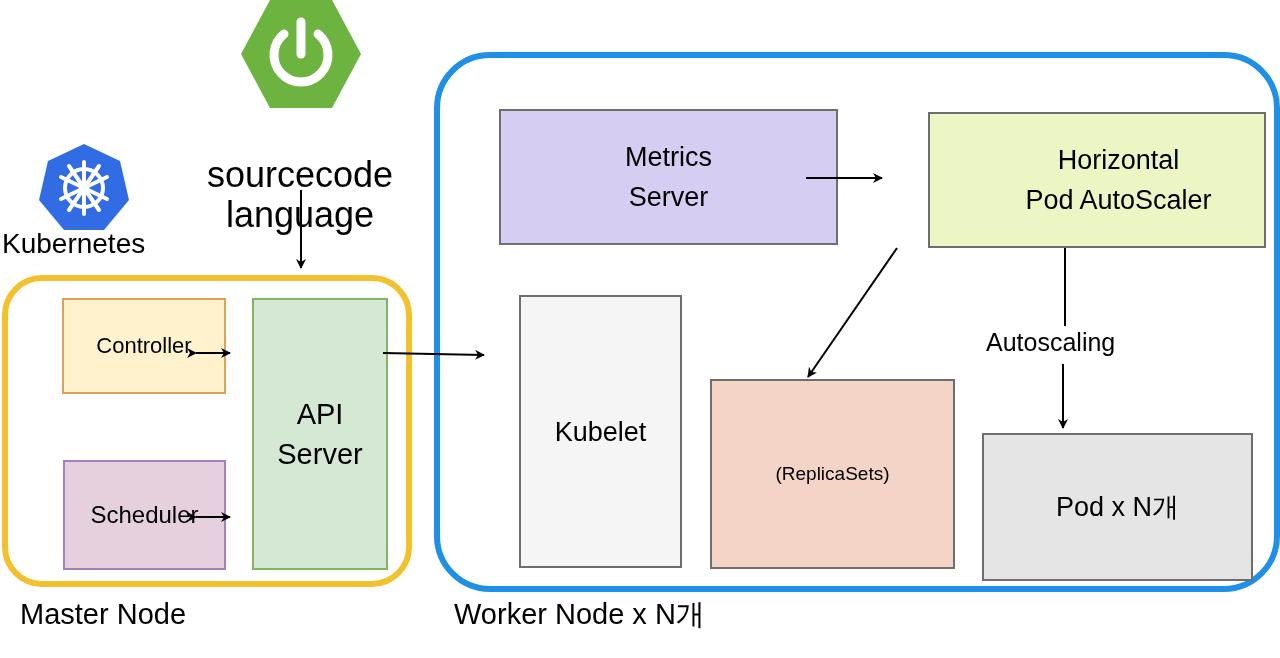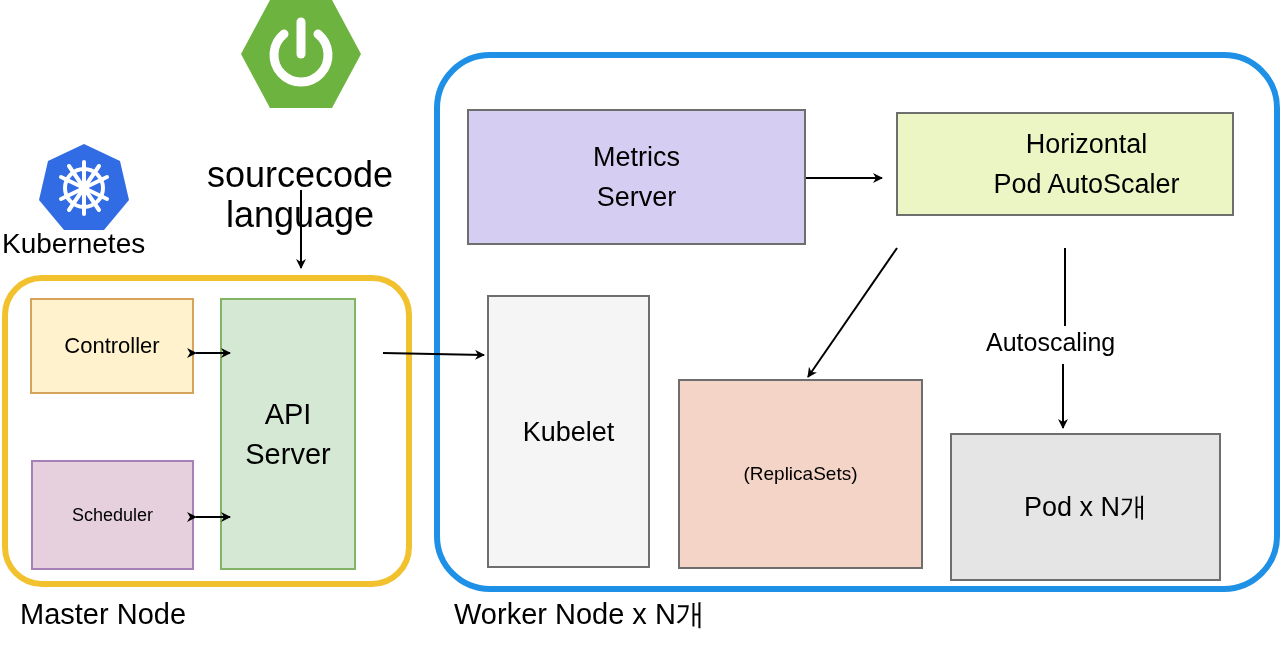--- a/index.html
+++ b/index.html
@@ -1,18 +1,18 @@
 <!DOCTYPE html>
 <html><head>
 <meta charset="utf-8">
 <style>
   html, body { margin:0; padding:0; background:#ffffff; }
   body { width:1280px; height:658px; position:relative; overflow:hidden; font-family:"Liberation Sans", sans-serif; color:#000; }
   .abs { position:absolute; }
-  .box { position:absolute; box-sizing:border-box; border:2px solid #6e6e6e; display:flex; flex-direction:column; align-items:center; justify-content:center; text-align:center; }
+  .box { position:absolute; box-sizing:border-box; border:2px solid #6e6e6e; display:flex; flex-direction:column; align-items:center; justify-content:center; text-align:center;margin-left:32px; }
   .lbl { font-size:27px; line-height:40px; }
   .sm { font-size:19px; }
   .container { position:absolute; box-sizing:border-box; border-radius:40px; }
   svg.overlay { position:absolute; left:0; top:0; }
 </style>
 </head>
 <body>
 
 <div class="abs" style="left:36px;top:140px;width:96px;height:92px;">
   <svg width="96" height="92" viewBox="0 0 96 92">
@@ -42,35 +42,35 @@
   <div>language</div>
 </div>
 
 <div class="container" style="left:2px;top:275px;width:410px;height:312px;border:6px solid #f2c12e;"></div>
 <div class="abs" style="left:20px;top:598px;font-size:29px;">Master Node</div>
 
 <div class="box" style="left:30px;top:298px;width:164px;height:96px;background:#fff2cc;border-color:#d6a35b;">
   <span class="sm" style="font-size:22px;">Controller</span>
 </div>
 <div class="box" style="left:31px;top:460px;width:163px;height:110px;background:#e6d0de;border-color:#a680b8;">
-  <span style="font-size:18px;">Scheduler</span>
+  <span style="font-size:24px;">Scheduler</span>
 </div>
 <div class="box" style="left:220px;top:298px;width:136px;height:272px;background:#d5e8d4;border-color:#82b366;">
   <span class="lbl" style="font-size:29px;">API</span>
   <span class="lbl" style="font-size:29px;">Server</span>
 </div>
 
 <div class="container" style="left:434px;top:52px;width:846px;height:540px;border:6px solid #1e90e6;border-radius:56px;"></div>
 <div class="abs" style="left:454px;top:595px;font-size:29px;">Worker Node x N개</div>
 
 <div class="box" style="left:467px;top:109px;width:339px;height:136px;background:#d6cdf3;">
   <span class="lbl">Metrics</span>
   <span class="lbl">Server</span>
 </div>
-<div class="box" style="left:896px;top:112px;width:338px;height:104px;background:#ecf5c4;padding-left:43px;">
+<div class="box" style="left:896px;top:112px;width:338px;height:136px;background:#ecf5c4;padding-left:43px;">
   <span class="lbl">Horizontal</span>
   <span class="lbl">Pod AutoScaler</span>
 </div>
 <div class="box" style="left:487px;top:295px;width:163px;height:273px;background:#f5f5f5;">
   <span class="lbl">Kubelet</span>
 </div>
 <div class="box" style="left:678px;top:379px;width:245px;height:190px;background:#f4d4c6;">
   <span style="font-size:19px;line-height:28px;">(ReplicaSets)</span>
 </div>
 <div class="box" style="left:950px;top:433px;width:271px;height:148px;background:#e5e5e5;">

